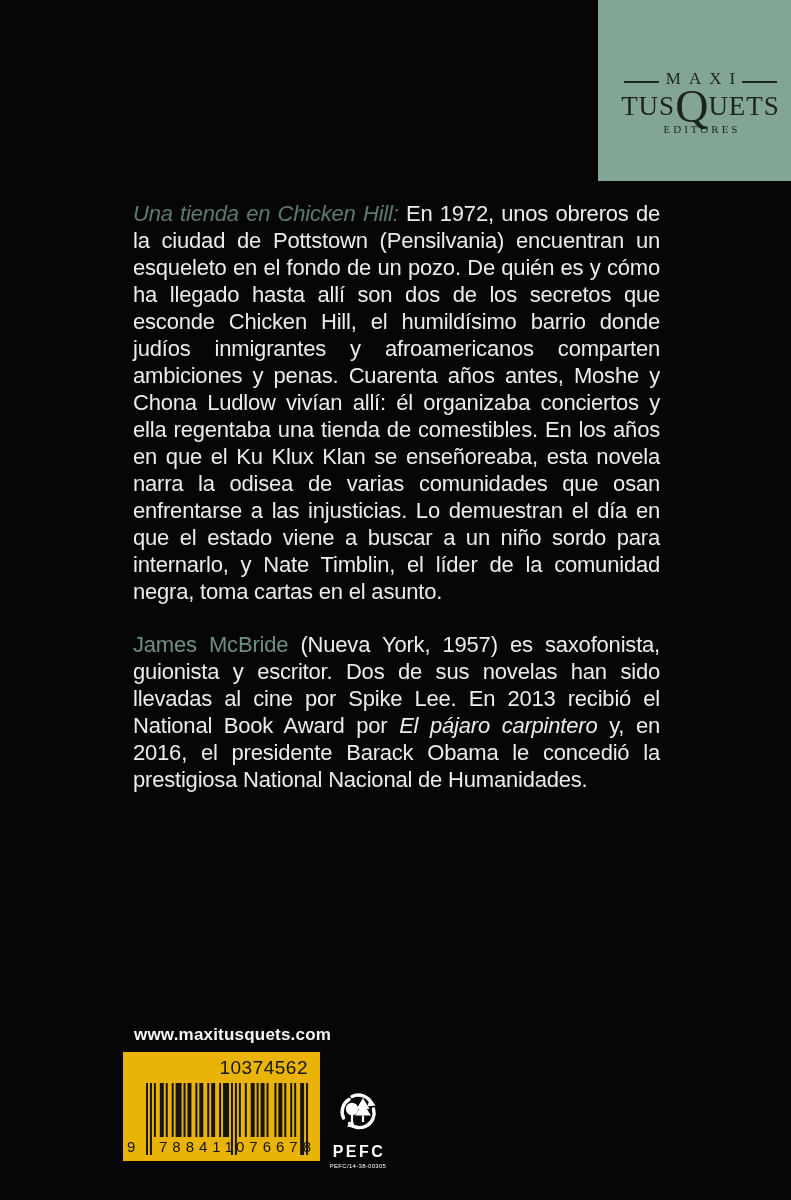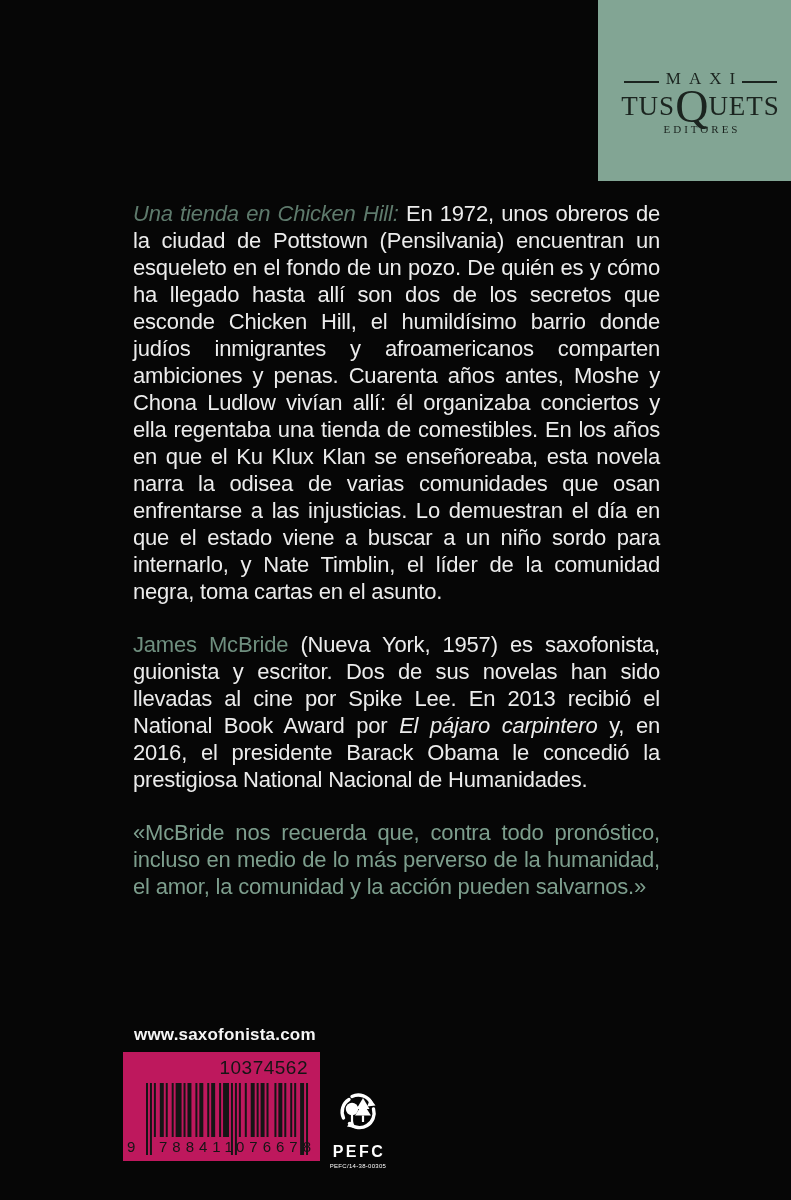--- a/index.html
+++ b/index.html
@@ -51,21 +51,21 @@
     text-align:center;padding-left:110px;margin:0 !important;
   }
 
   
   .website{
     position:absolute;left:134px;top:1025px;
     color:#f5f5f5;font-size:17px;font-weight:bold;letter-spacing:0.2px;
   }
   .barcode-box{
     position:absolute;left:123px;top:1052px;width:197px;height:109px;
-    background:#be185d;color:#151515;
+    background:#eab308;color:#151515;
   }
   .product-code{
     position:absolute;top:5px;right:12px;
     font-size:19px;letter-spacing:0.5px;
   }
   .bars{position:absolute;left:23px;top:31px;width:164px;height:72px;}
   .isbn-digit{position:absolute;font-size:15px;color:#151515;}
   .isbn-first{left:4px;bottom:6px;}
   .isbn-g1{left:36px;bottom:6px;letter-spacing:5px;}
   .isbn-g2{left:113px;bottom:6px;letter-spacing:5px;}
@@ -95,24 +95,23 @@
     </div>
     <div class="editores">EDITORES</div>
   </div>
 </div>
 
 <main class="content">
   <p><span class="title-italic">Una tienda en Chicken Hill:</span><span> En 1972, unos obreros de la ciudad de Pottstown (Pensilvania) encuentran un esqueleto en el fondo de un pozo. De quién es y cómo ha llegado hasta allí son dos de los secretos que esconde Chicken Hill, el humildísimo barrio donde judíos inmigrantes y afroamericanos comparten ambiciones y penas. Cuarenta años antes, Moshe y Chona Ludlow vivían allí: él organizaba conciertos y ella regentaba una tienda de comestibles. En los años en que el Ku Klux Klan se enseñoreaba, esta novela narra la odisea de varias comunidades que osan enfrentarse a las injusticias. Lo demuestran el día en que el estado viene a buscar a un niño sordo para internarlo, y Nate Timblin, el líder de la comunidad negra, toma cartas en el asunto.</span></p>
 
   <p><span class="author-name">James McBride</span><span> (Nueva York, 1957) es saxofonista, guionista y escritor. Dos de sus novelas han sido llevadas al cine por Spike Lee. En 2013 recibió el National Book Award por </span><span class="italic">El pájaro carpintero</span><span> y, en 2016, el presidente Barack Obama le concedió la prestigiosa National Nacional de Humanidades.</span></p>
 
-  <p class="quote">«McBride nos recuerda que, contra todo pronóstico, incluso en medio de lo más perverso de la humanidad, el amor, la comunidad y la acción pueden salvarnos.»</p>
 </main>
 
-<div class="website">www.saxofonista.com</div>
+<div class="website">www.maxitusquets.com</div>
 
 <div class="barcode-box">
   <span class="product-code">10374562</span>
   <svg class="bars" id="barcode-svg" viewBox="0 0 164 72" preserveAspectRatio="none">
       <rect x="0.00" y="0" width="1.98" height="72" fill="#151515"></rect>
       <rect x="3.95" y="0" width="1.98" height="72" fill="#151515"></rect>
       <rect x="7.90" y="0" width="1.98" height="54" fill="#151515"></rect>
       <rect x="13.83" y="0" width="3.95" height="54" fill="#151515"></rect>
       <rect x="19.76" y="0" width="1.98" height="54" fill="#151515"></rect>
       <rect x="25.69" y="0" width="1.98" height="54" fill="#151515"></rect>

